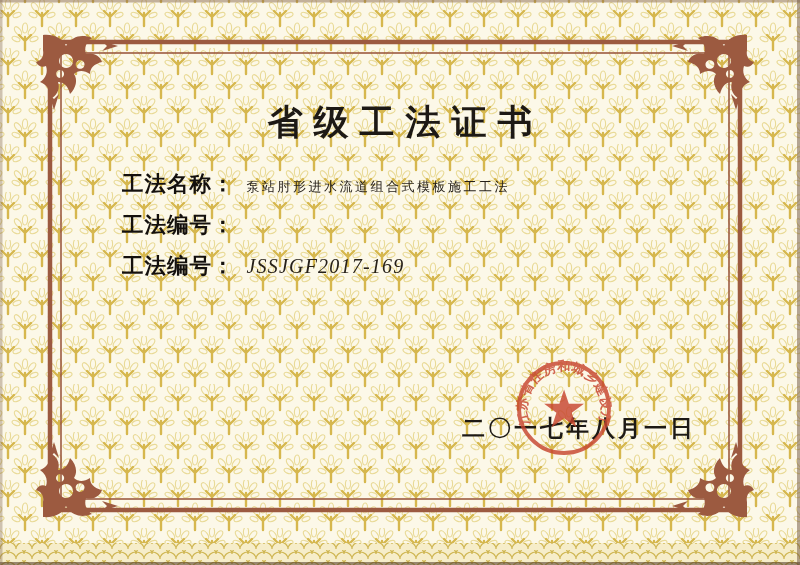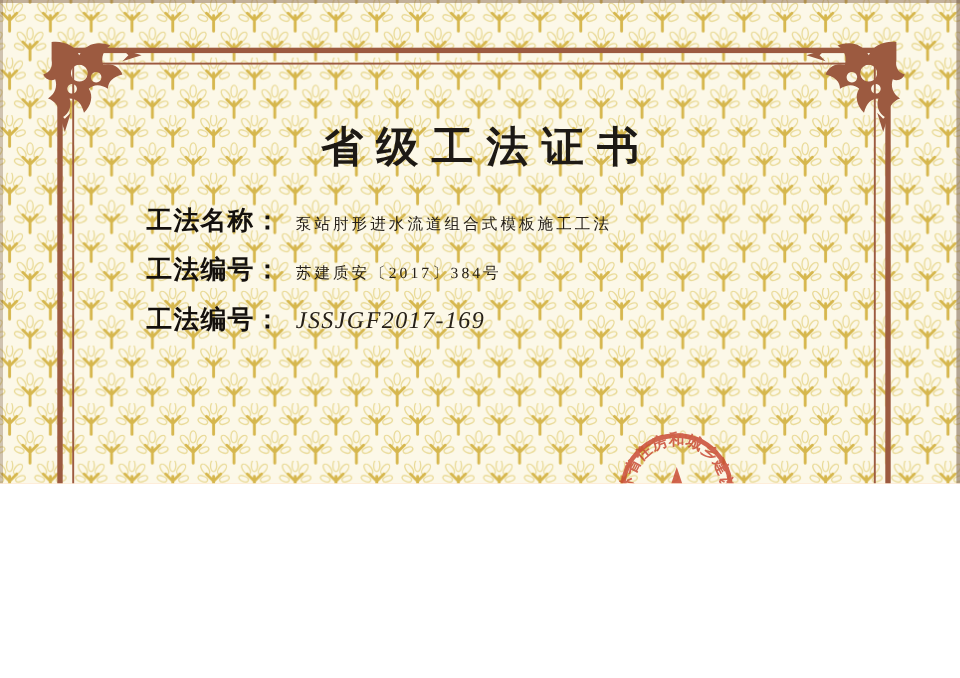--- a/index.html
+++ b/index.html
@@ -1,18 +1,18 @@
 <!DOCTYPE html>
 <html><head>
 <meta charset="utf-8">
 <style>
   html,body{margin:0;padding:0;background:#fff;}
   .cert{
-    position:relative;width:800px;height:403px;overflow:hidden;
-    background:#fdba74;
+    position:relative;width:800px;height:565px;overflow:hidden;
+    background:#f9a8d4;
     font-family:"Liberation Serif","DejaVu Serif",serif;
   }
   .bg{position:absolute;left:0;top:0;}
   .title{
     position:absolute;left:0;top:99px;width:100%;text-align:center;
     font-size:35px;font-weight:bold;color:#1d1915;
     letter-spacing:11px;text-indent:11px;white-space:nowrap;
   }
   .fields{position:absolute;left:122px;top:170px;width:620px;}
   .row{display:flex;align-items:baseline;margin-bottom:13px;white-space:nowrap;}
@@ -110,21 +110,20 @@
 
   <div class="title">省级工法证书</div>
 
   <div class="fields">
     <div class="row">
       <span class="label">工法名称：</span>
       <span class="value">泵站肘形进水流道组合式模板施工工法</span>
     </div>
     <div class="row">
       <span class="label">工法编号：</span>
-      <span class="value">苏建质安〔2017〕384号</span>
     </div>
     <div class="row">
       <span class="label">工法编号：</span>
       <span class="value latin">JSSJGF2017-169</span>
     </div>
   </div>
 
   <div class="date">二〇一七年八月一日</div>
 
   <svg class="seal" viewBox="-64 -64 128 128" aria-hidden="true">

